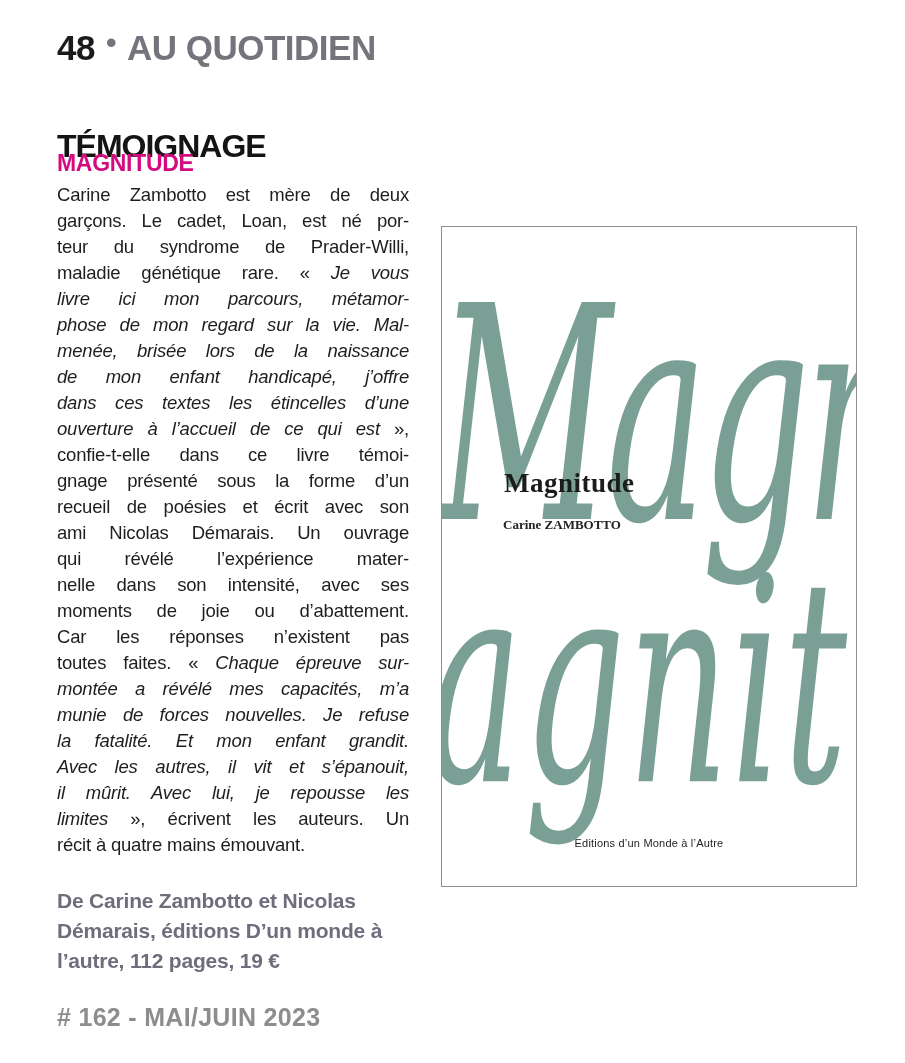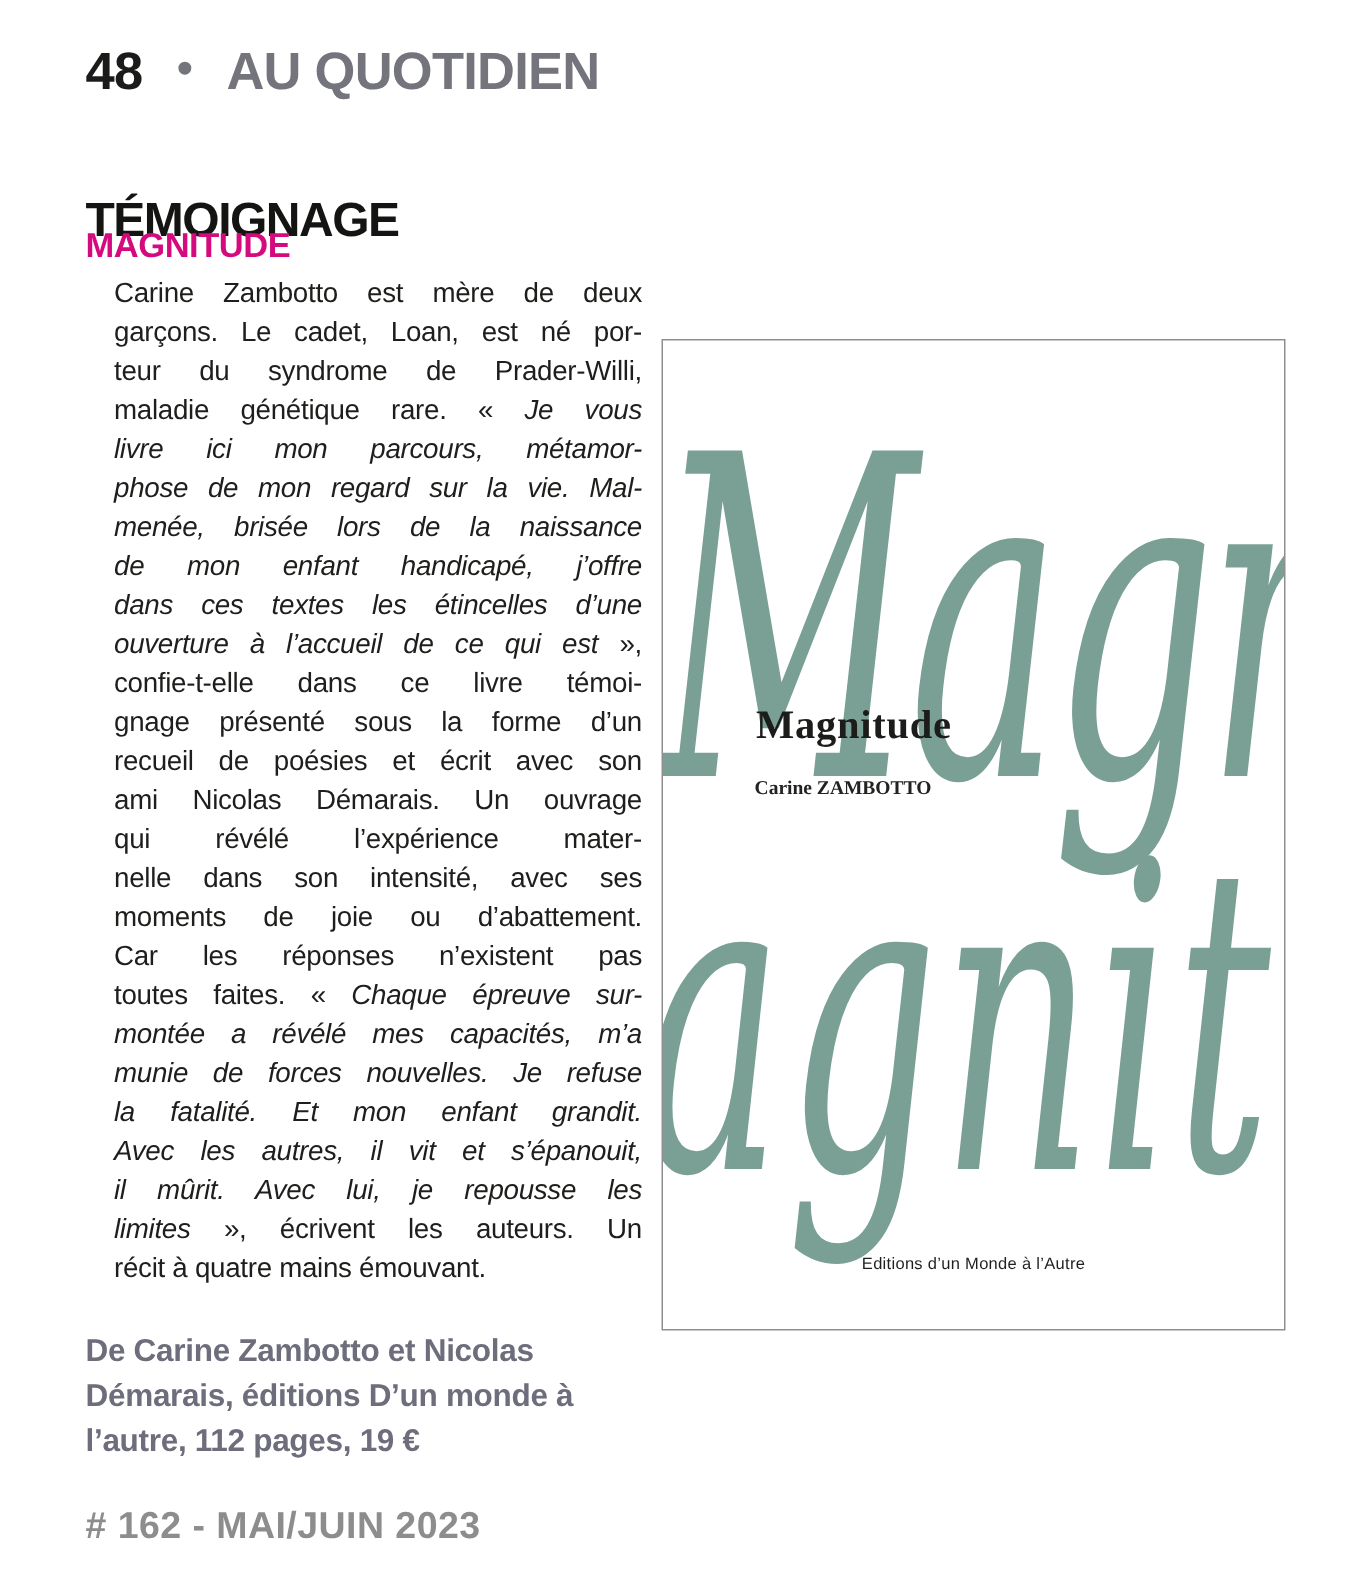--- a/index.html
+++ b/index.html
@@ -5,38 +5,38 @@
   html,body { margin:0; padding:0; background:#fff; }
   .page {
     position:relative; width:905px; height:1063px; background:#ffffff;
     font-family:"Liberation Sans", sans-serif; overflow:hidden;
   }
 
   
   .masthead {
     position:absolute; left:57px; top:28px;
     font-size:35px; font-weight:bold; letter-spacing:-0.5px;
-    display:flex; align-items:center; gap:23px; white-space:nowrap;
+    display:flex; align-items:flex-start; gap:11px; white-space:nowrap;
   }
   .masthead .num { color:#1b1b19; }
   .masthead .dot { color:#74747d; font-size:30px; transform:translateY(-2px); }
   .masthead .section { color:#74747d; }
 
   
   .category {
     position:absolute; left:57px; top:128px;
     font-size:32px; font-weight:bold; letter-spacing:-1px; color:#141412;
   }
   .article-title {
     position:absolute; left:57px; top:150px;
     font-size:23px; font-weight:bold; letter-spacing:-0.3px; color:#d40b7f;
   }
 
   
-  .body-col { position:absolute; left:57px; top:182px; width:352px;margin-left:19px; }
+  .body-col { position:absolute; left:57px; top:182px; width:352px; }
   .body-line {
     height:26px; line-height:26px; font-size:18.5px; letter-spacing:-0.2px;
     color:#1e1e1c; text-align:justify; text-align-last:justify; overflow:visible;
   }
   .body-line.no-justify { text-align:left; text-align-last:left; }
   .body-line .it { font-style:italic; }
 
   
   .cover {
     position:absolute; left:441px; top:190px; width:414px; height:659px;

